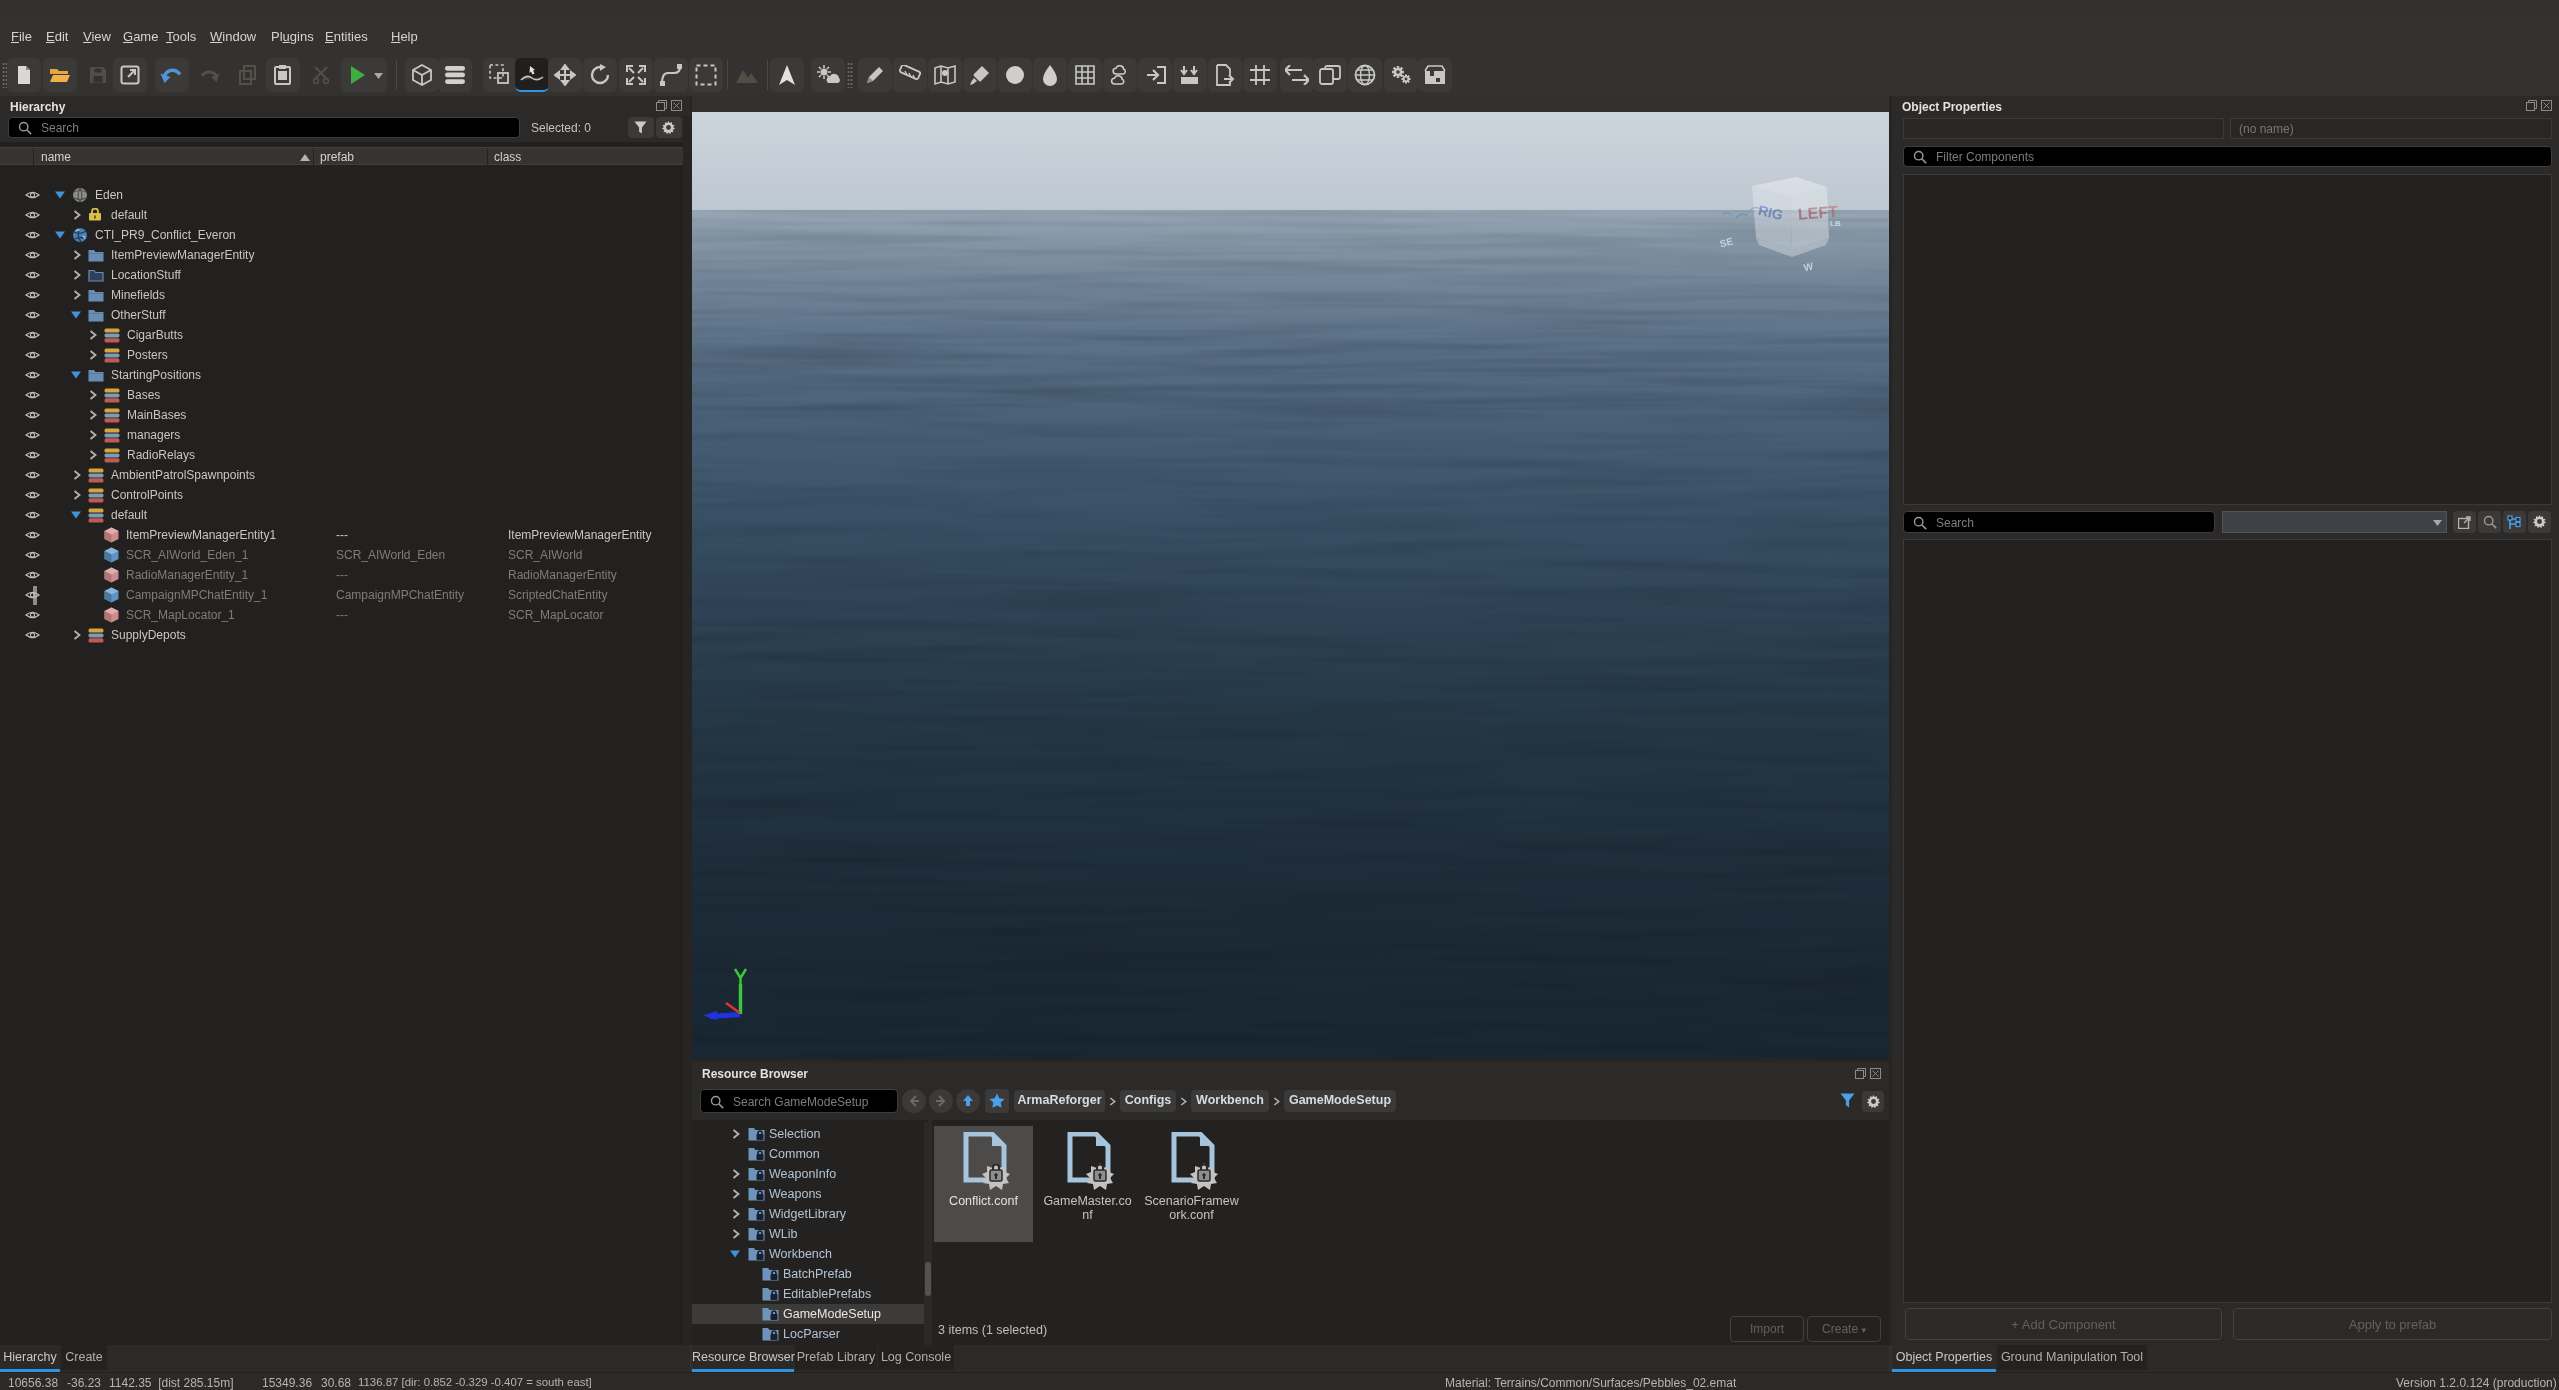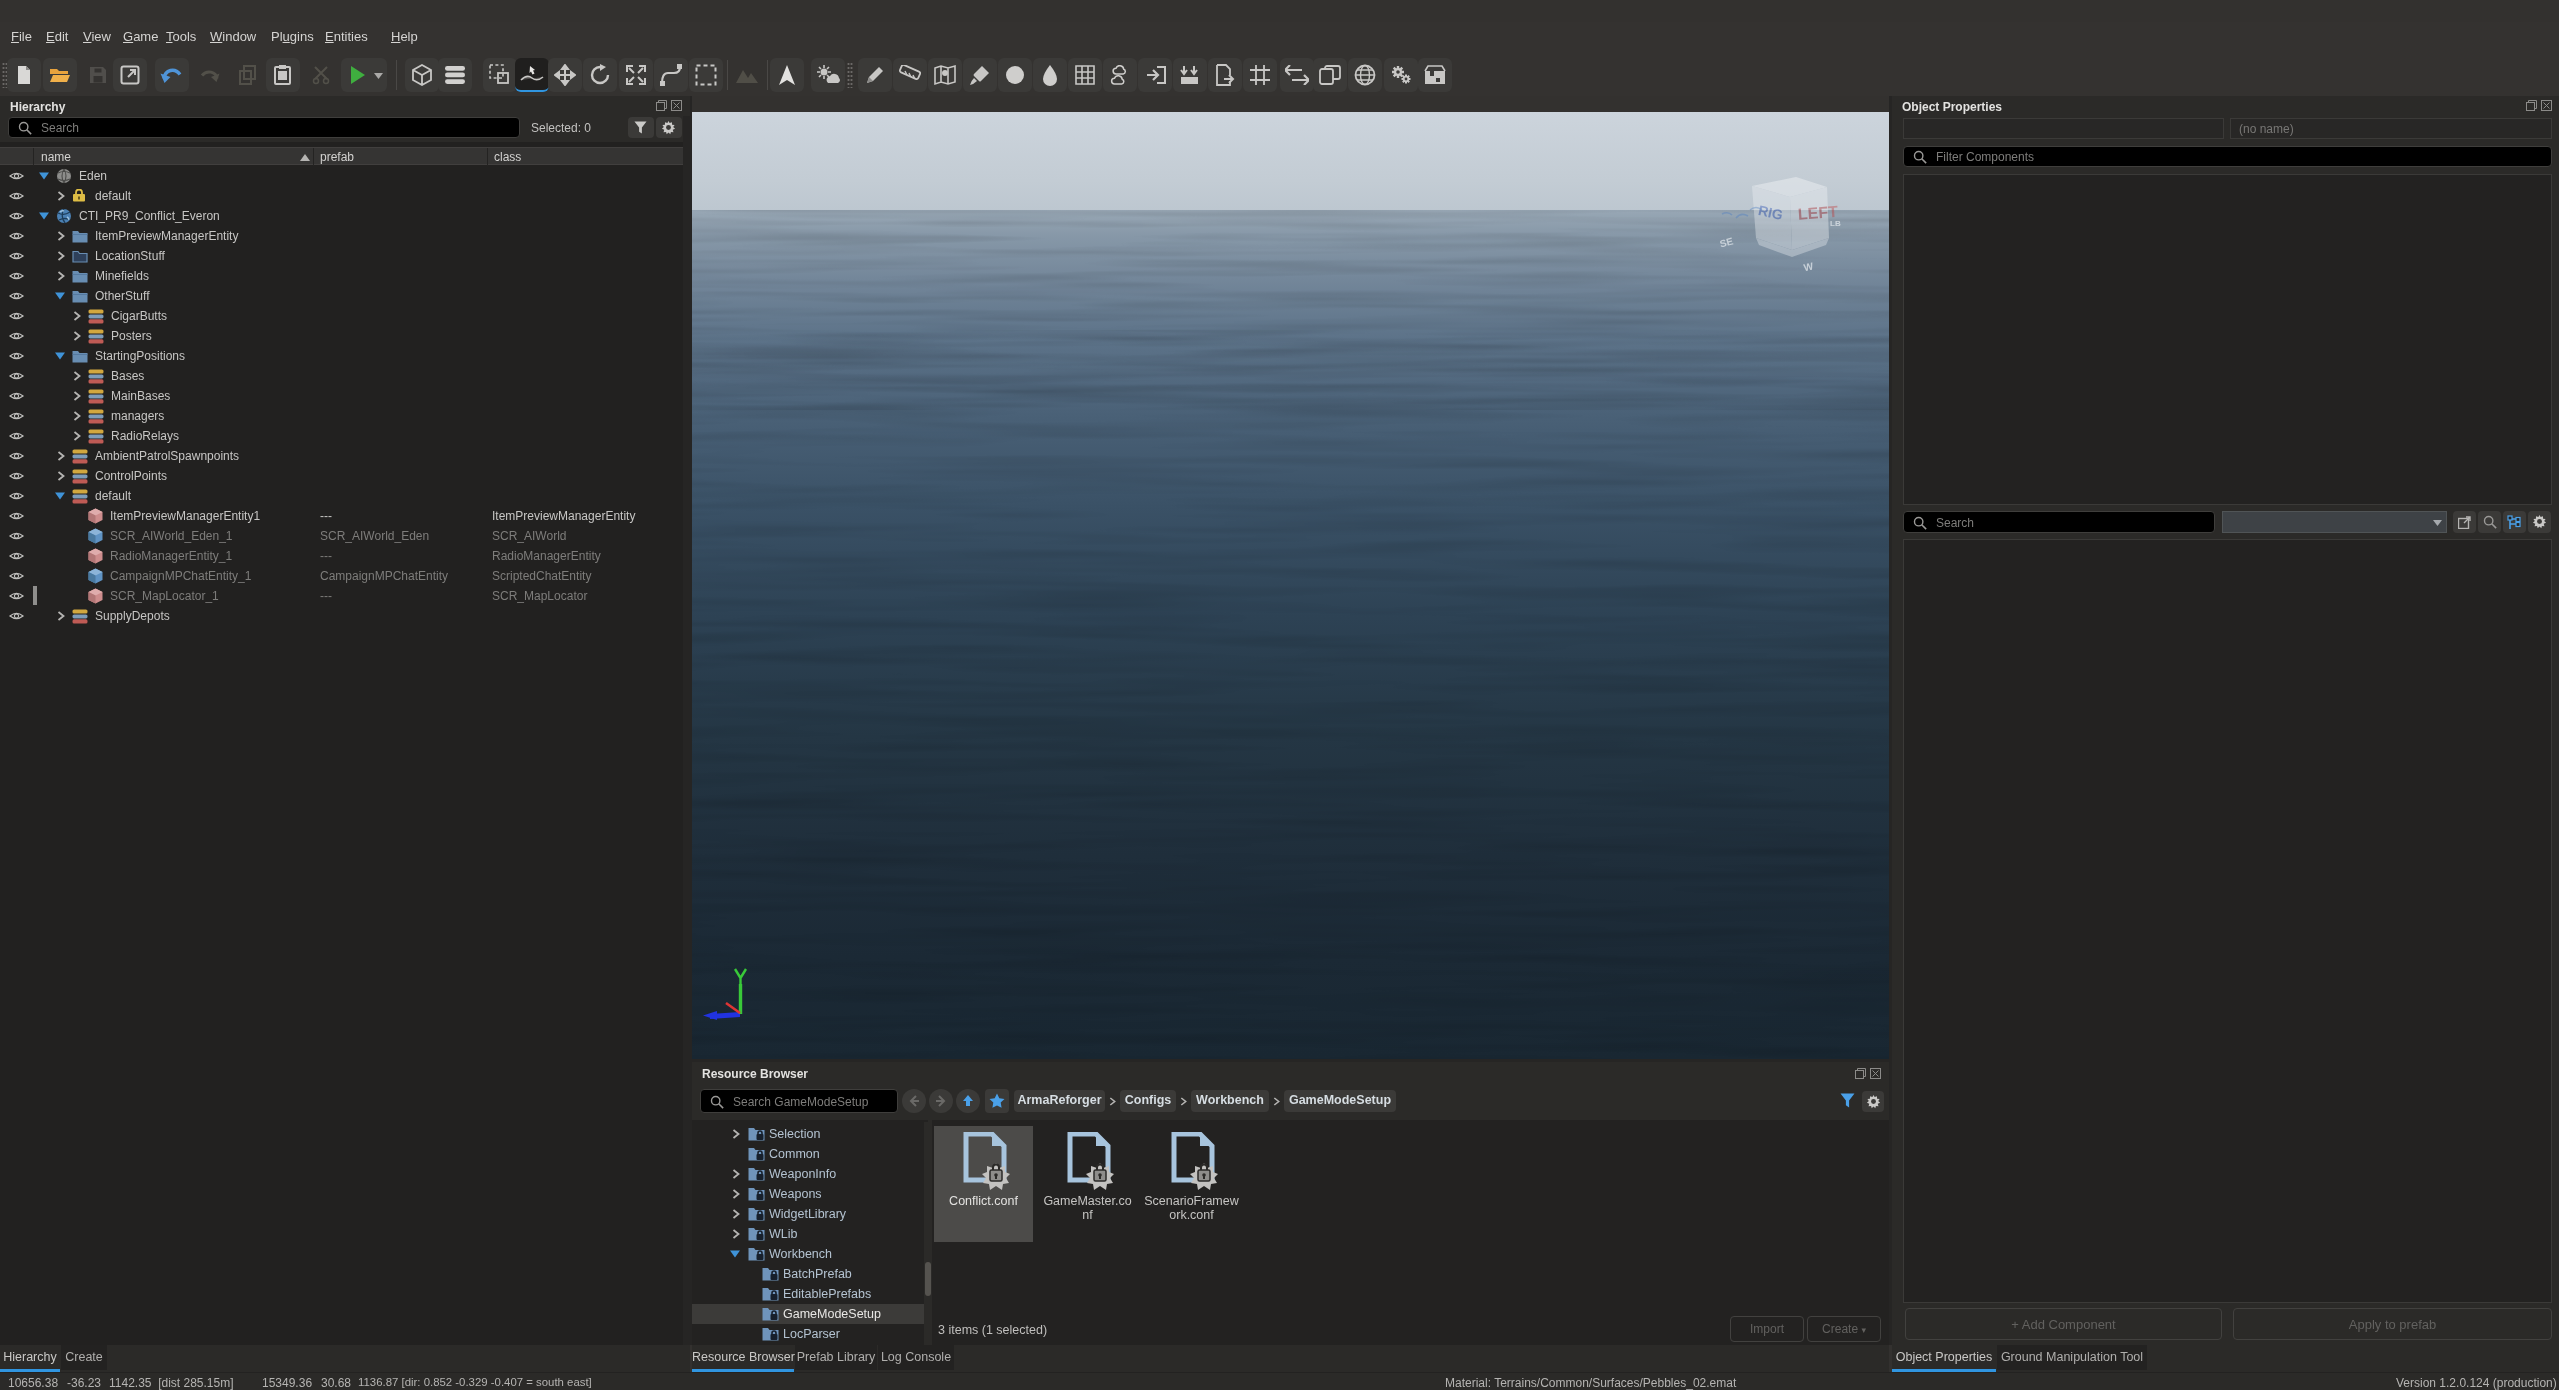--- a/index.html
+++ b/index.html
@@ -32,21 +32,21 @@
   
   .inp { position:absolute; background:#000000; border:1px solid #3f3e3c; border-radius:4px;
     color:#7e7d7b; font-size:12px; }
   .inp .ph { position:absolute; top:3px; }
   .sbtn { position:absolute; background:#3b3a38; border-radius:4px; }
   .dimbtn { position:absolute; border:1px solid #42413f; border-radius:4px; color:#62615f;
     font-size:12px; text-align:center; }
   .bluebar { position:absolute; height:3px; background:#3095e0; }
   
   #hier { left:0; top:96px; width:690px; height:1249px; background:#222120; }
-  .hrow { position:absolute; left:0; width:690px; height:20px; font-size:12px; color:#c7c6c4; }
+  .hrow { position:absolute; left:16px; width:690px; height:20px; font-size:12px; color:#c7c6c4;margin-top:19px; }
   .hrow .cell { position:absolute; top:3px; white-space:nowrap; }
   .dim { color:#7e7d7b; }
   
   #vptabs { left:692px; top:96px; width:1197px; height:16px; background:#282726; }
   .vtab { position:absolute; top:1px; height:15px; background:#3d3c3a; border-radius:3px 3px 0 0;
     color:#cfcecc; font-size:11px; text-align:center; padding-top:1px; }
   #vp { left:692px; top:112px; width:1197px; height:947px; overflow:hidden; }
   
   #rb { left:692px; top:1062px; width:1197px; height:283px; background:#2b2a28; }
   

